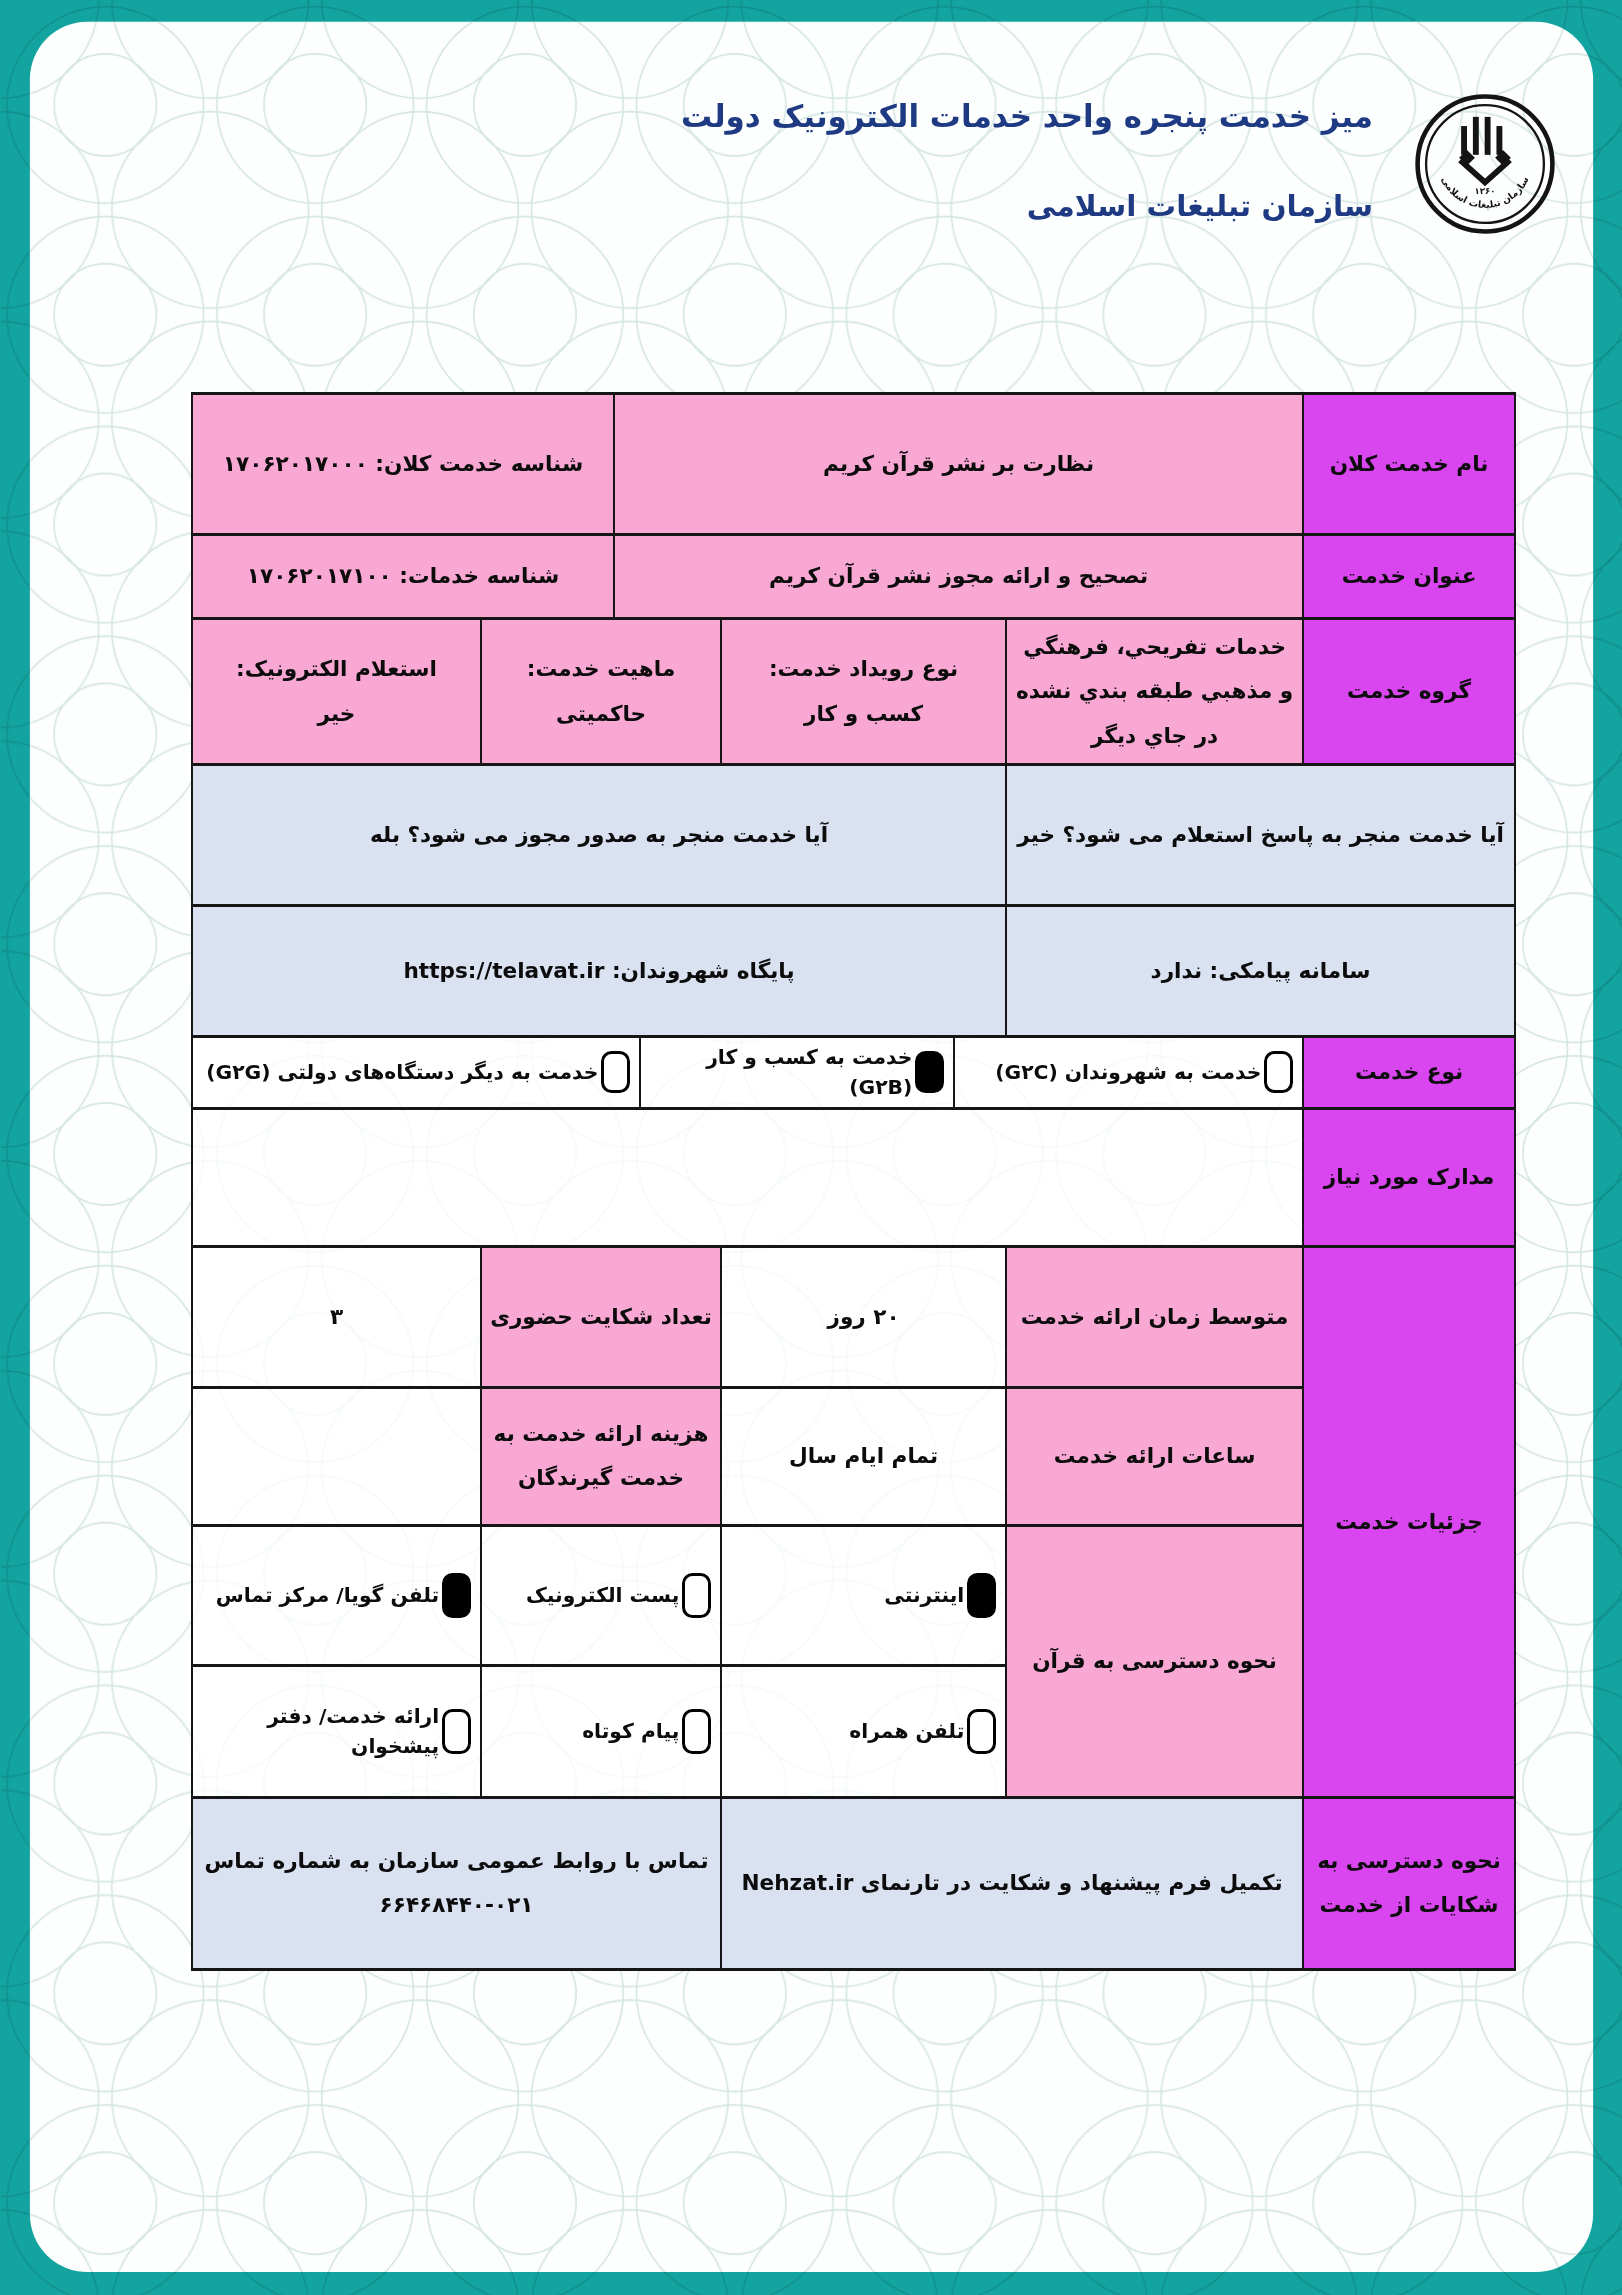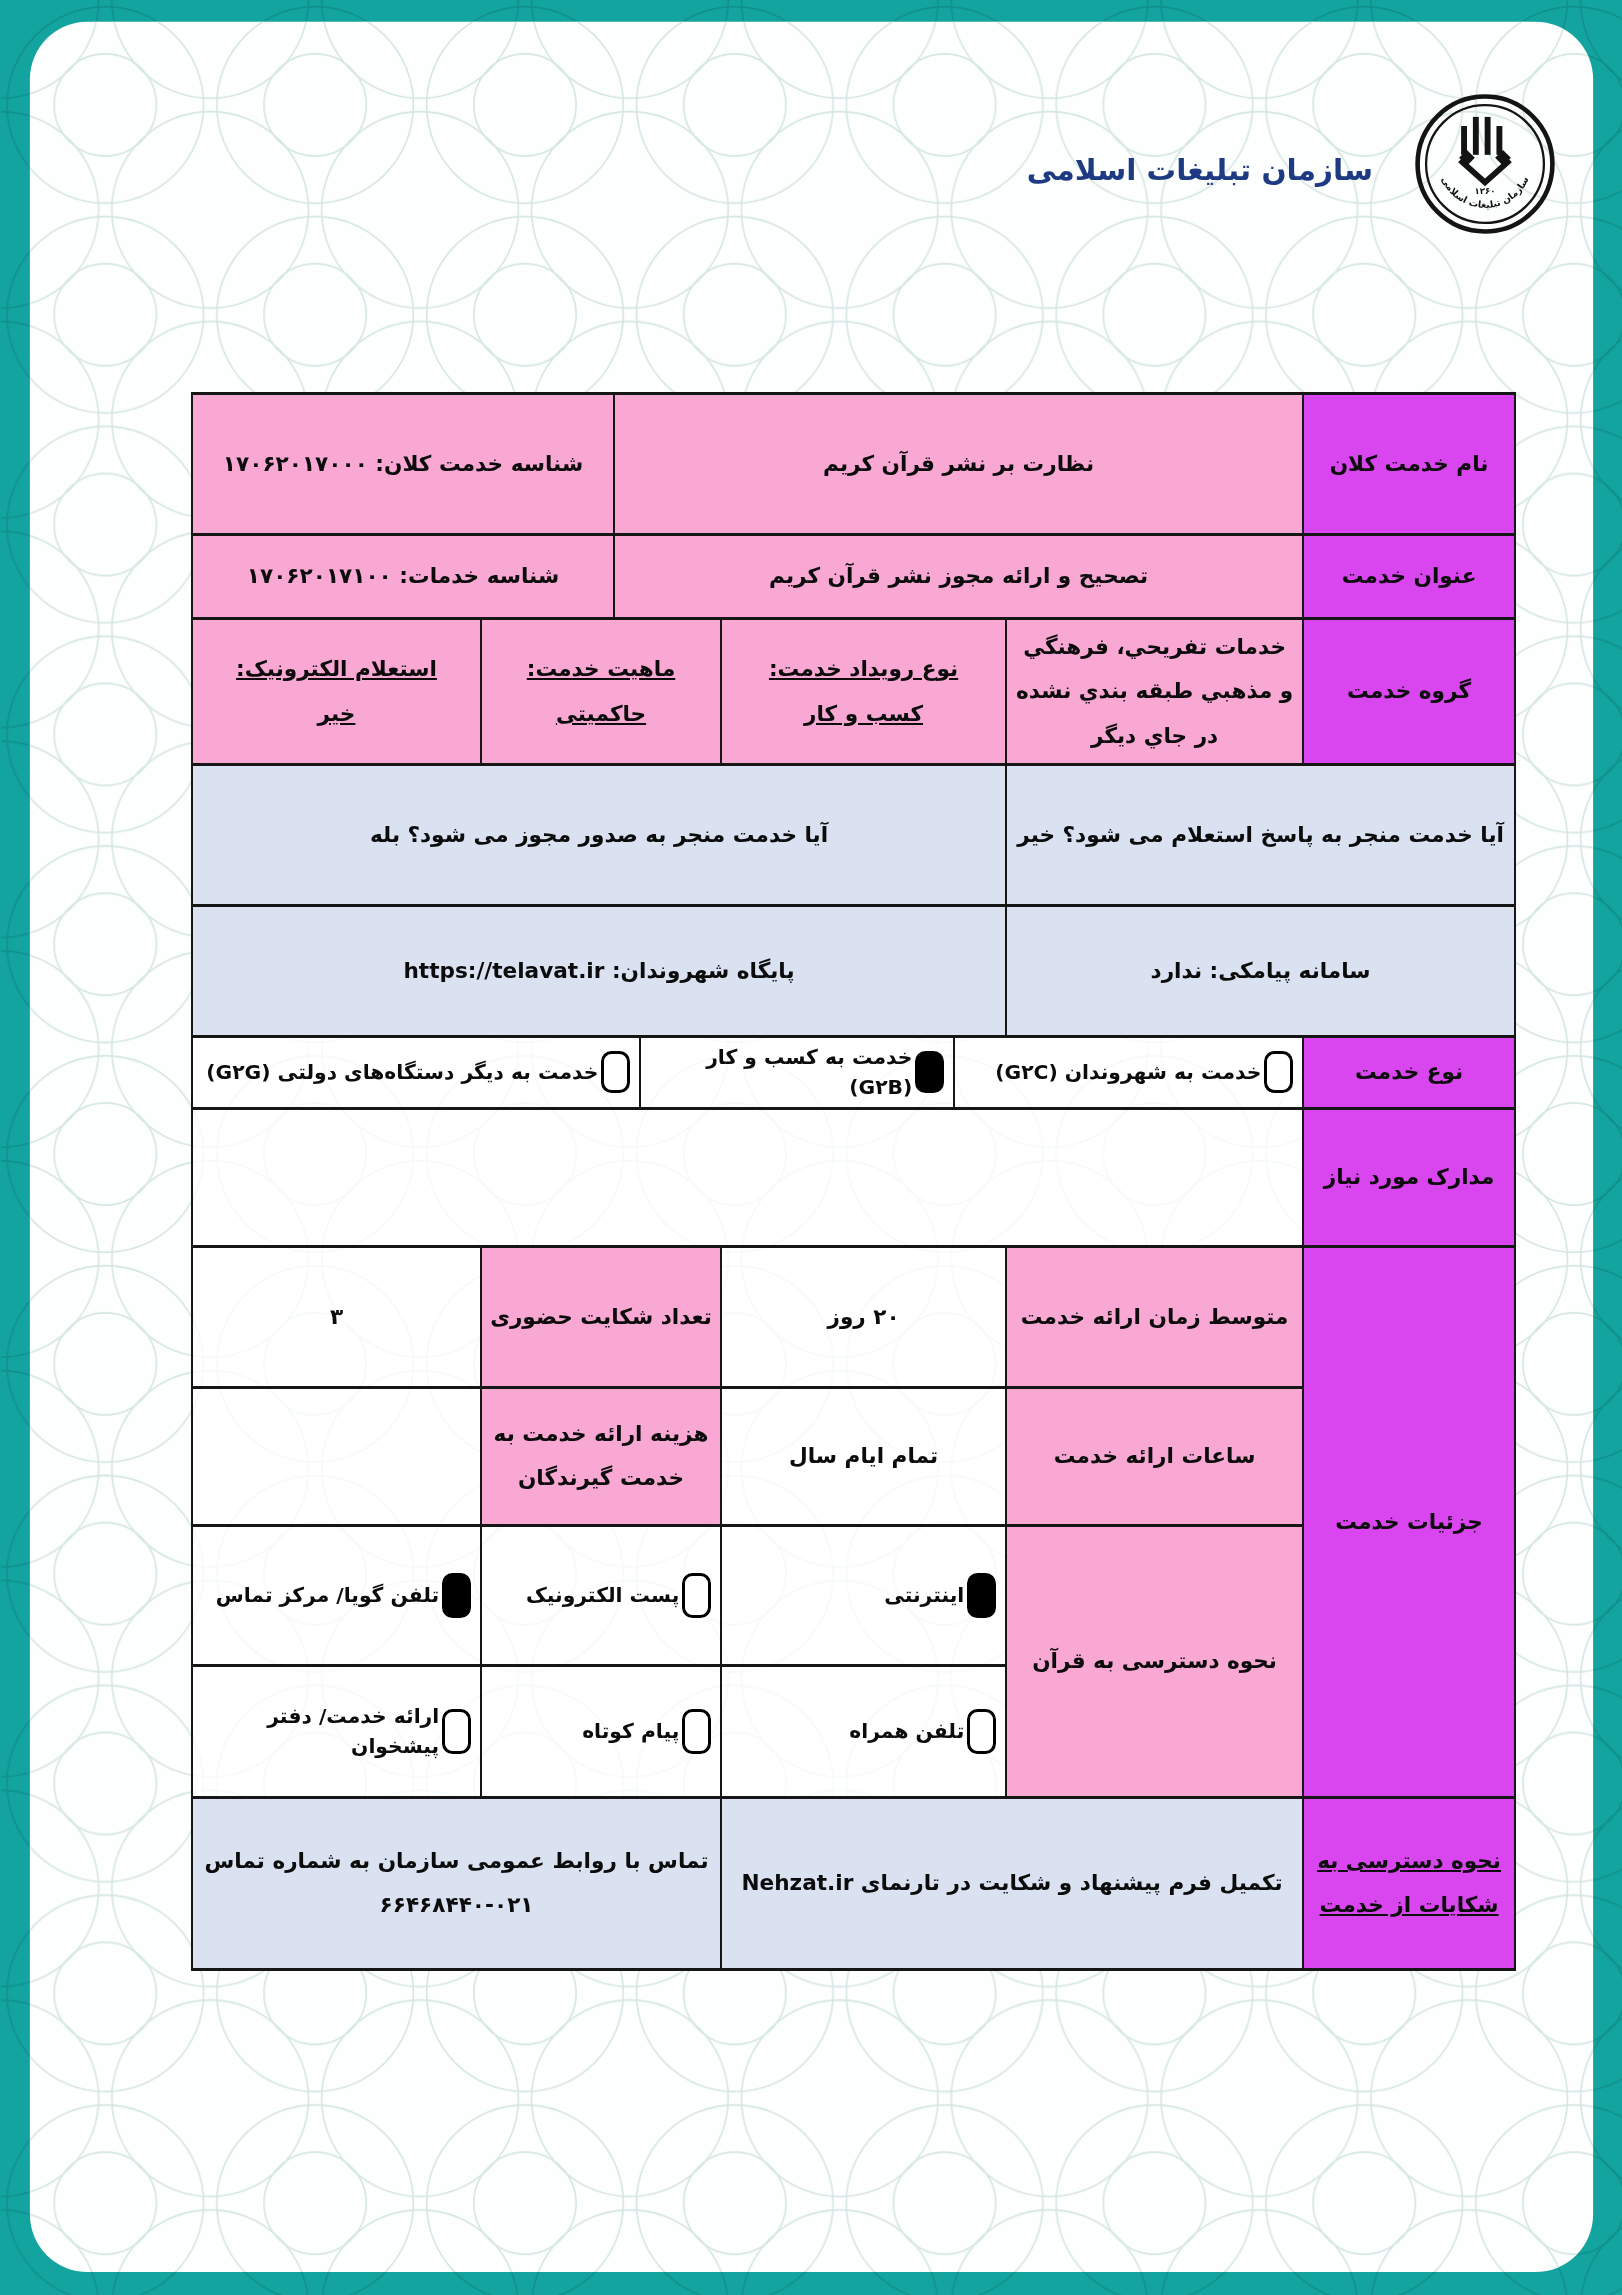--- a/index.html
+++ b/index.html
@@ -41,21 +41,21 @@
   }
   .r1{height:141px}.r2{height:84px}.r3{height:146px}.r4{height:141px}
   .r5{height:131px}.r6{height:56px}.r7{height:138px}.r8{height:141px}
   .r9{height:138px}.r10{height:140px}.r11{height:132px}.r12{height:172px}
   th.dark {
     background:#d946ef; color:#ffffff; font-size:21.6px; line-height:2.2;
   }
   td.mid   { background:#f9a8d4; }
   td.light { background:#dae2f2;margin-top:16px; }
   td.white { background:rgba(255,255,255,0.78); }
-  .two-line span{ display:block;text-decoration:underline; }
+  .two-line span{ display:block; }
   .cbline {
     display:flex; align-items:center; justify-content:flex-start;
     gap:2.6px; padding-right:1.3px; line-height:1.5; text-align:right;
   }
   .cbline .lbl{ font-size:20.3px; }
   .cb {
     flex:0 0 auto; width:29px; height:45px;
     border:3.9px solid #000; border-radius:10.5px; background:#fff;
   }
   .cb.filled { background:#000; }
@@ -88,20 +88,21 @@
       </g>
     </pattern>
   </defs>
   <rect x="0" y="0" width="2474" height="3500" fill="#13a4a0"></rect>
   <rect x="0" y="0" width="2474" height="3500" fill="url(#guilTeal)"></rect>
   <rect x="45" y="33" width="2384" height="3432" rx="88" fill="#fdfefe"></rect>
   <rect x="45" y="33" width="2384" height="3432" rx="88" fill="url(#guilPage)"></rect>
 </svg>
 
 <div class="title-block">
+  <div class="title-line1">میز خدمت پنجره واحد خدمات الکترونیک دولت</div>
   <div class="title-line2">سازمان تبلیغات اسلامی</div>
 </div>
 
 <svg class="logo-abs" style="left:1413px;" width="144" height="144" viewBox="0 0 220 220">
   <circle cx="110" cy="110" r="103" fill="none" stroke="#141414" stroke-width="7"></circle>
   <circle cx="110" cy="110" r="90" fill="none" stroke="#141414" stroke-width="3.5"></circle>
   <g stroke="#141414" stroke-width="9" fill="none">
     <path d="M78 96 V52"></path>
     <path d="M96 96 V38"></path>
     <path d="M114 96 V38"></path>

